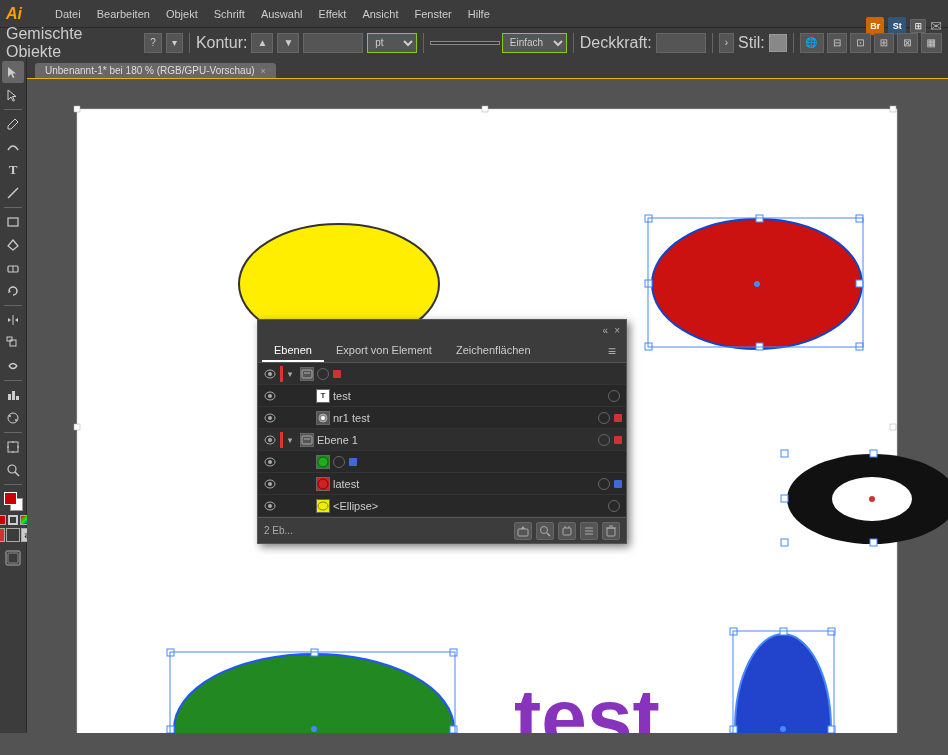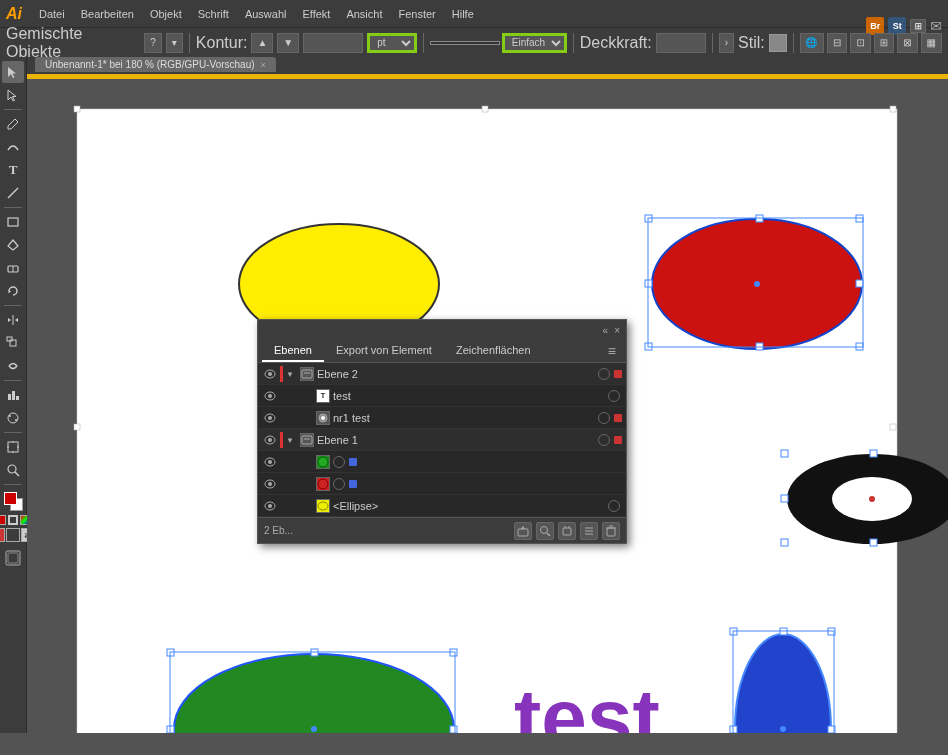--- a/index.html
+++ b/index.html
@@ -11,21 +11,21 @@
       height: 27px;
       display: flex;
       align-items: center;
       padding: 0 6px;
       gap: 2px;
     }
     #menubar .ai-logo {
       color: #ff9c00;
       font-weight: bold;
       font-size: 16px;
-      margin-right: 8px;
+      margin-right: 24px;
       font-style: italic;
     }
     #menubar .menu-item {
       padding: 2px 7px;
       font-size: 11px;
       color: #ccc;
       cursor: pointer;
     }
 
     
@@ -40,21 +40,21 @@
     }
     .toolbar-item {
       display: flex;
       align-items: flex-start;
       gap: 3px;
       font-size: 16px;
       color: #ccc;
     }
     .toolbar-select {
       background: #555;
-      border: 3px solid #84cc16;
+      border: 1px solid #84cc16;
       color: #ccc;
       font-size: 10px;
       height: 20px;
       padding: 0 3px;
     }
     .toolbar-btn {
       background: #555;
       border: 1px solid #666;
       color: #ccc;
       font-size: 10px;
@@ -137,25 +137,25 @@
     #canvas-area {
       flex: 1;
       background: #535353;
       position: relative;
       overflow: hidden;
     }
     #canvas-tab {
       background: #3c3c3c;
       height: 22px;
       display: flex;
-      align-items: flex-start;
+      align-items: flex-end;
       padding: 0 8px;
       font-size: 11px;
       color: #ccc;
-      border-bottom: 5px solid #eab308;
+      border-bottom: 1px solid #eab308;
     }
     #canvas-tab .tab {
       background: #686868;
       padding: 2px 10px;
       font-size: 10px;
       color: #ddd;
       border-radius: 3px 3px 0 0;
       display: flex;
       align-items: center;
       gap: 6px;
@@ -684,21 +684,20 @@
             <div class="layer-lock-red"></div>
             <div class="layer-expand">▾</div>
             <div class="layer-icon">
               <div class="layer-icon-img" style="background:#555;">
                 <svg width="12" height="12">
                     <rect x="1" y="2" width="10" height="8" rx="1" fill="none" stroke="#aaa" stroke-width="1"></rect>
                     <line x1="3" y1="5" x2="9" y2="5" stroke="#aaa" stroke-width="1"></line>
                   </svg>
               </div>
             </div>
-            <span class="layer-name">Ebene 2</span>
             <div class="layer-vis-circle"></div>
             <div class="layer-color-dot" style="background:#cc3333;width:8px;height:8px;border-radius:1px;"></div>
           </div>
 
           <div class="layer-row">
             <div class="layer-eye">
               <svg width="12" height="10">
                   <ellipse cx="6" cy="5" rx="5" ry="4" fill="none" stroke="#aaa" stroke-width="1"></ellipse>
                   <circle cx="6" cy="5" r="2" fill="#aaa"></circle>
                 </svg>
@@ -790,20 +789,21 @@
             <div class="layer-lock-none"></div>
             <div class="layer-indent"></div>
             <div style="width:14px;"></div>
             <div class="layer-icon">
               <div class="layer-icon-img" style="background:#cc2222;">
                 <svg width="12" height="12">
                     <ellipse cx="6" cy="6" rx="5" ry="5" fill="#cc2222" stroke="#880000" stroke-width="1"></ellipse>
                   </svg>
               </div>
             </div>
+            <span class="layer-name">latest</span>
             <div class="layer-vis-circle"></div>
             <div class="layer-color-dot" style="background:#4466dd;width:8px;height:8px;border-radius:1px;"></div>
           </div>
 
           <div class="layer-row">
             <div class="layer-eye">
               <svg width="12" height="10">
                   <ellipse cx="6" cy="5" rx="5" ry="4" fill="none" stroke="#aaa" stroke-width="1"></ellipse>
                   <circle cx="6" cy="5" r="2" fill="#aaa"></circle>
                 </svg>

